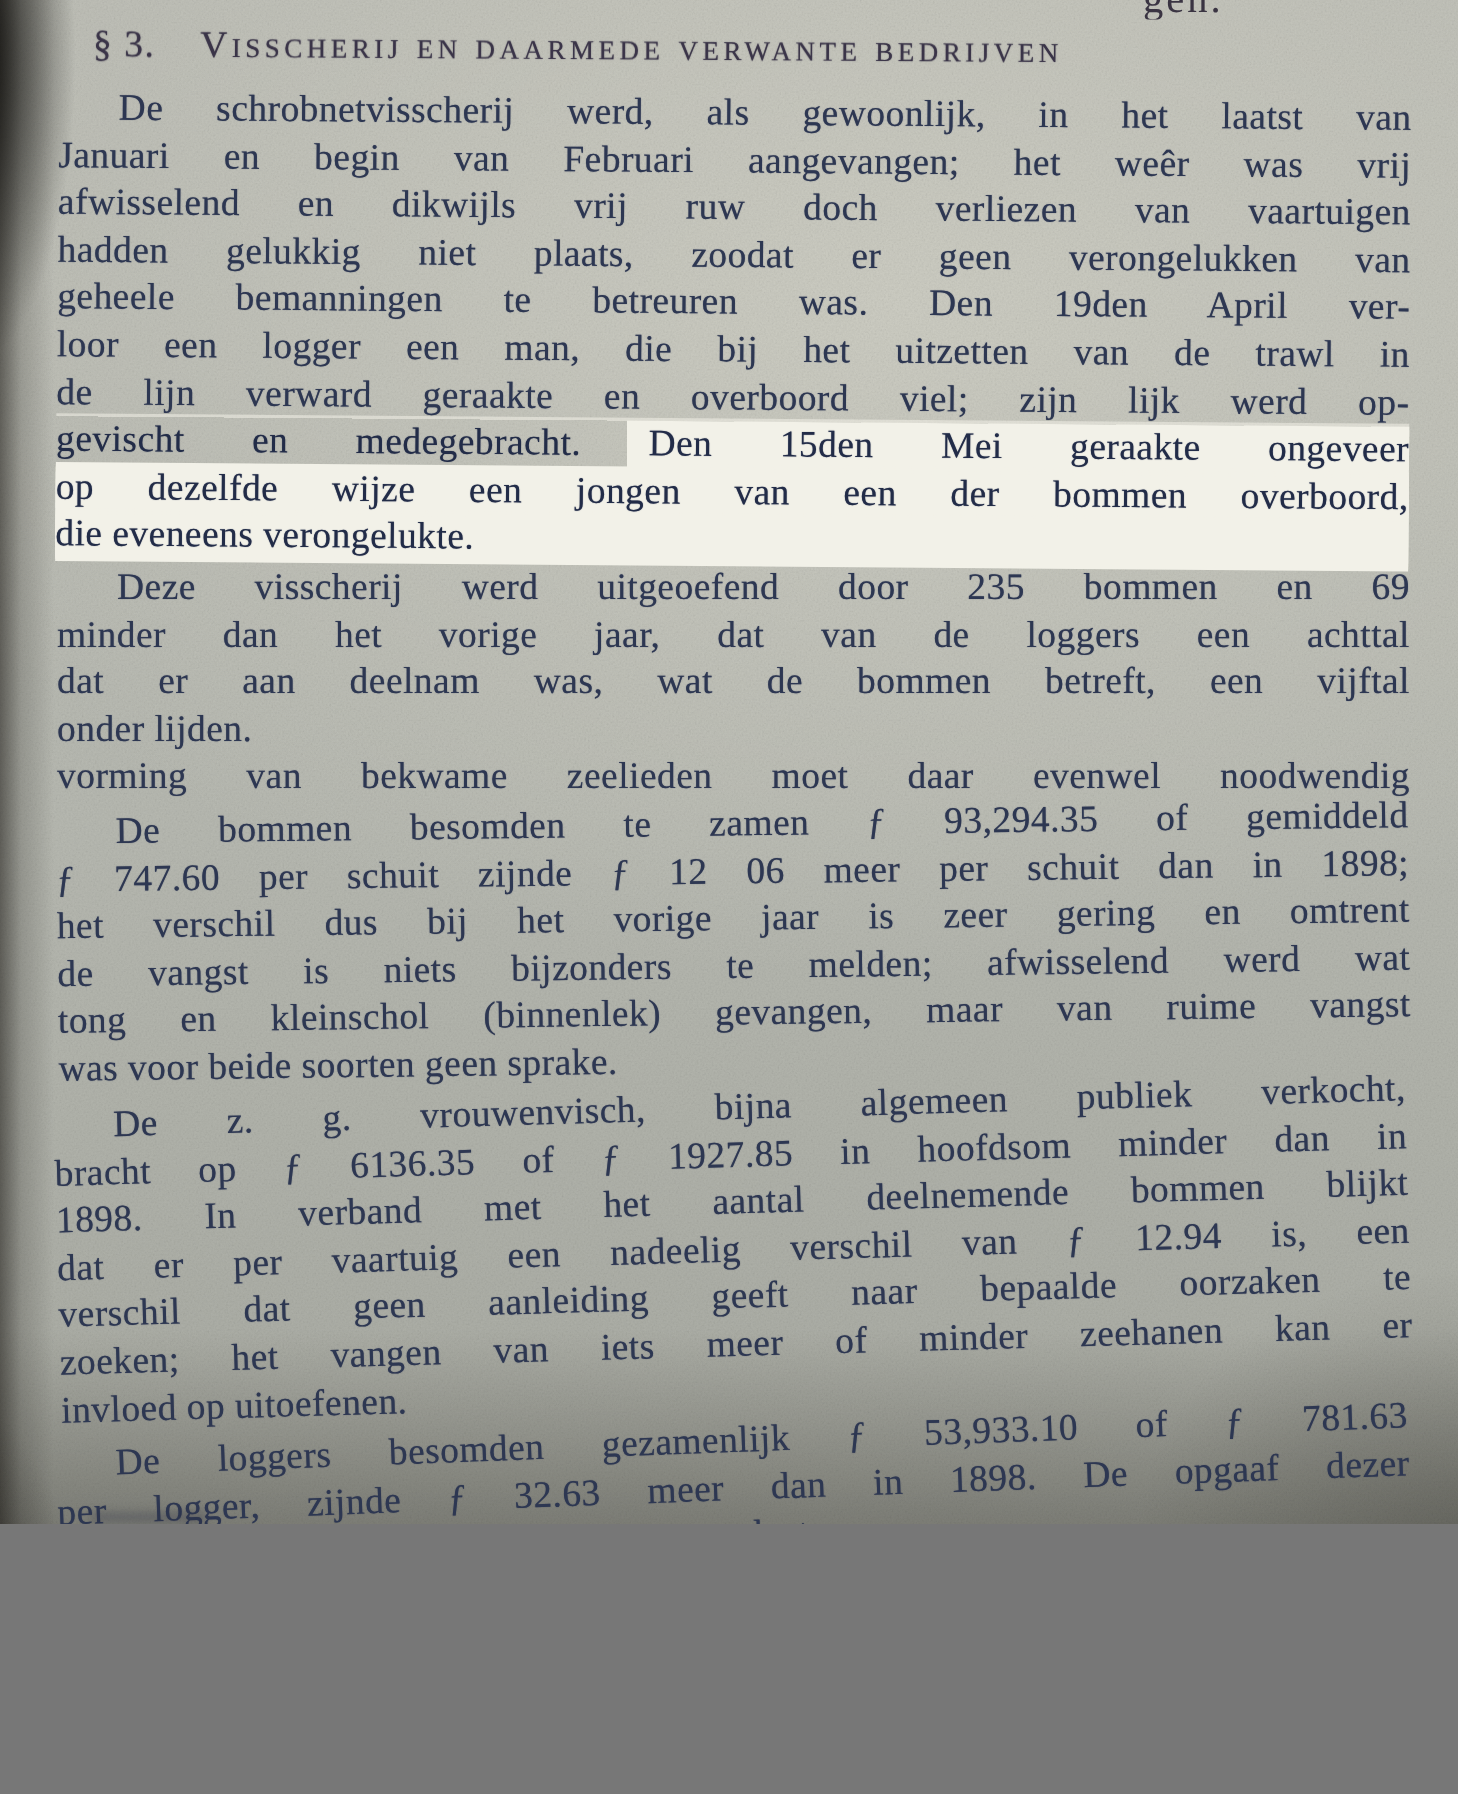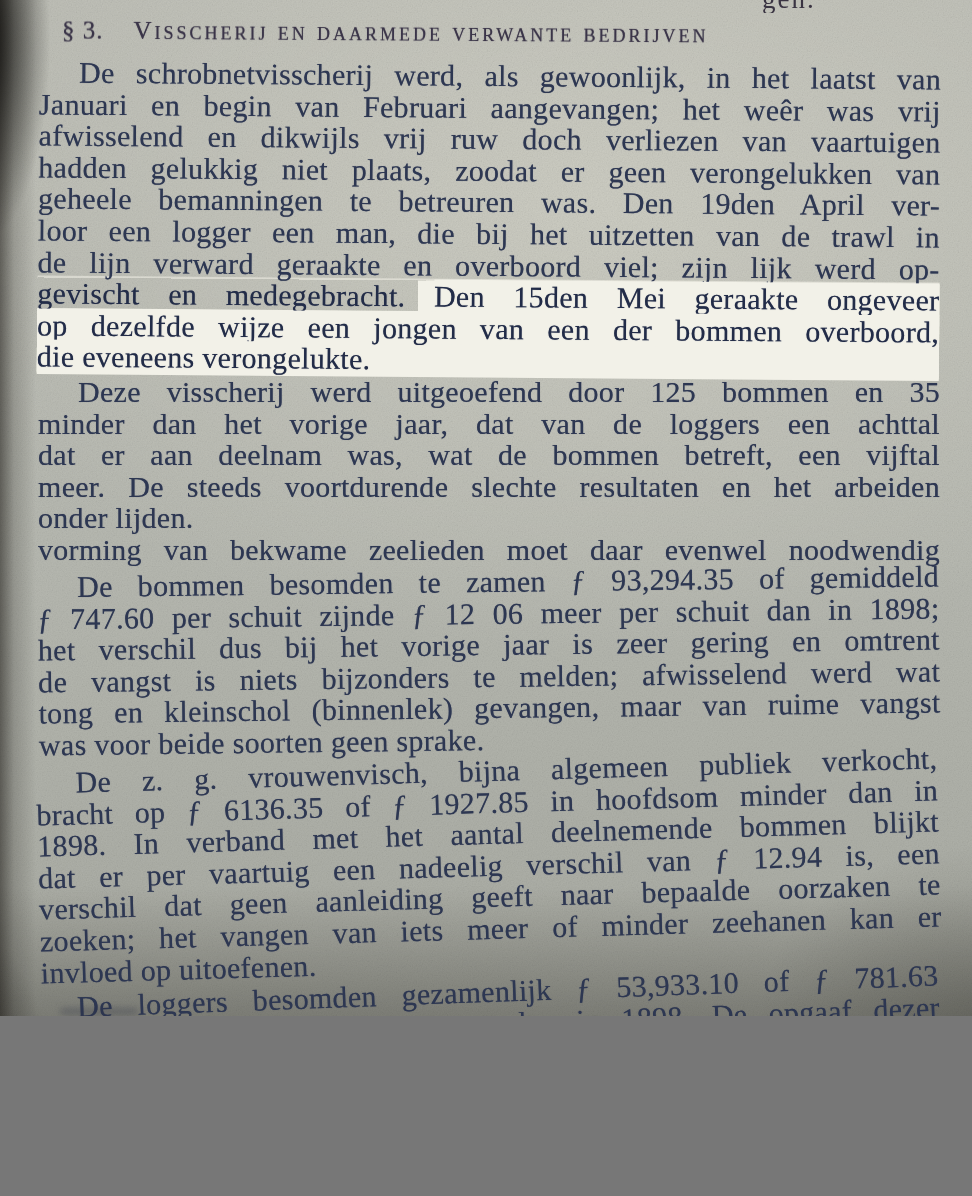--- a/index.html
+++ b/index.html
@@ -40,21 +40,21 @@
     transform:rotate(0.35deg);
     filter:blur(0.3px);
     text-shadow:0 0 0.8px rgba(40,36,56,0.7);
     white-space:nowrap;
   }
   .heading .prefix{font-variant:normal;margin-right:30px;letter-spacing:1px;}
   
   #text-block{
     position:absolute;left:38px;right:32px;top:60px;
     color:var(--ink);
-    font-size:30px;
+    font-size:25px;
     letter-spacing:0.3px;
     filter:blur(0.32px);
     text-shadow:0 0 0.7px rgba(38,46,76,0.65);
   }
   .para{transform-origin:50% 50%;}
   .line{
     height:31.6px;line-height:31.6px;
     text-align:justify;text-align-last:justify;
     white-space:normal;
   }
@@ -98,24 +98,23 @@
         <div class="line"><span>afwisselend en dikwijls vrij ruw doch verliezen van vaartuigen</span></div>
         <div class="line"><span>hadden gelukkig niet plaats, zoodat er geen verongelukken van</span></div>
         <div class="line"><span>geheele bemanningen te betreuren was. Den 19den April ver-</span></div>
         <div class="line"><span>loor een logger een man, die bij het uitzetten van de trawl in</span></div>
         <div class="line"><span>de lijn verward geraakte en overboord viel; zijn lijk werd op-</span></div>
         <div class="line hl-right"><span>gevischt en medegebracht. </span><span class="hl-seg">Den 15den Mei geraakte ongeveer</span></div>
         <div class="line hl-full"><span class="hl-seg">op dezelfde wijze een jongen van een der bommen overboord,</span></div>
         <div class="line last hl-full"><span class="hl-seg">die eveneens verongelukte.</span></div>
       </div>
       <div class="para" style="transform: rotate(0deg);">
-        <div class="line indent"><span>Deze visscherij werd uitgeoefend door 125 bommen en 35</span></div>
+        <div class="line indent"><span>Deze visscherij werd uitgeoefend door 235 bommen en 69</span></div>
         <div class="line"><span>minder dan het vorige jaar, dat van de loggers een achttal</span></div>
         <div class="line"><span>dat er aan deelnam was, wat de bommen betreft, een vijftal</span></div>
-        <div class="line"><span>meer. De steeds voortdurende slechte resultaten en het arbeiden</span></div>
         <div class="line last"><span>onder lijden.</span></div>
         <div class="line"><span>vorming van bekwame zeelieden moet daar evenwel noodwendig</span></div>
       </div>
       <div class="para" style="transform: rotate(-0.7deg);">
         <div class="line indent"><span>De bommen besomden te zamen ƒ 93,294.35 of gemiddeld</span></div>
         <div class="line"><span>ƒ 747.60 per schuit zijnde ƒ 12 06 meer per schuit dan in 1898;</span></div>
         <div class="line"><span>het verschil dus bij het vorige jaar is zeer gering en omtrent</span></div>
         <div class="line"><span>de vangst is niets bijzonders te melden; afwisselend werd wat</span></div>
         <div class="line"><span>tong en kleinschol (binnenlek) gevangen, maar van ruime vangst</span></div>
         <div class="line last"><span>was voor beide soorten geen sprake.</span></div>

